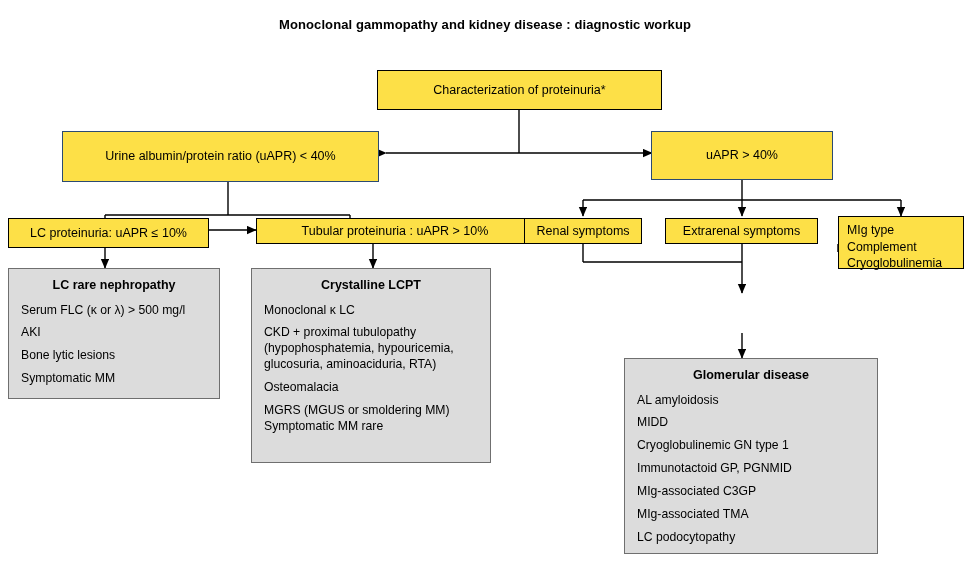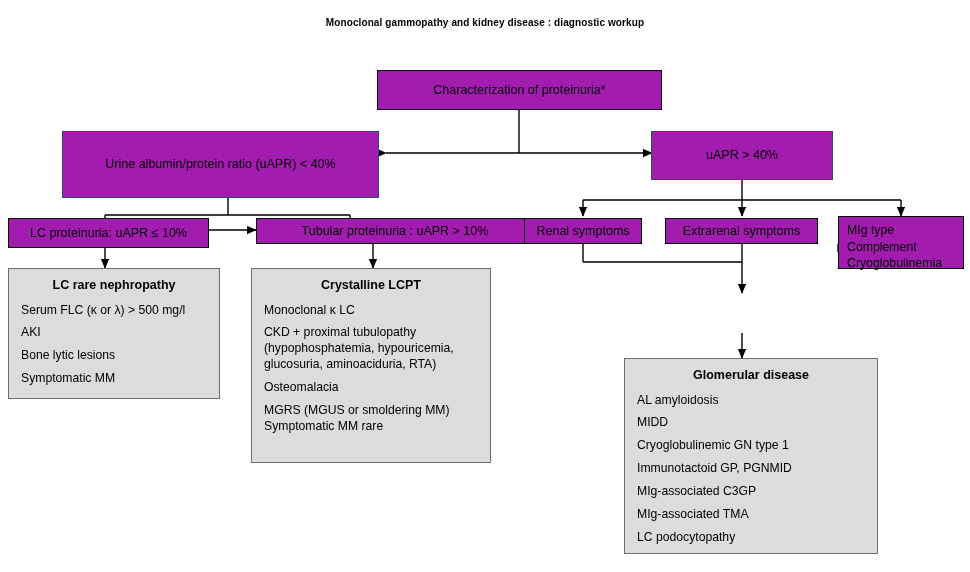--- a/index.html
+++ b/index.html
@@ -17,28 +17,28 @@
     height: 572px;
     overflow: hidden;
     background: #ffffff;
   }
   #title {
     position: absolute;
     left: 0;
     top: 17px;
     width: 970px;
     text-align: center;
-    font-size: 10px;
+    font-size: 13px;
     font-weight: bold;
     letter-spacing: 0.1px;
   }
   .box {
     position: absolute;
     box-sizing: border-box;
-    background: #a21caf;
+    background: #fde047;
     border: 1px solid #2b4a72;
     font-size: 12.5px;
     line-height: 1.32;
     display: flex;
     align-items: center;
     justify-content: center;
     text-align: center;
     padding: 4px 6px;
   }
   .box.dark {
@@ -129,21 +129,21 @@
 
     <line x1="838" y1="244" x2="838" y2="252" stroke="#000" stroke-width="1.4"></line>
 
     <line x1="742" y1="333" x2="742" y2="358" stroke="#000" stroke-width="1.4" marker-end="url(#arr)"></line>
   </svg>
 
   <div class="box dark" style="left:377px; top:70px; width:285px; height:40px;">
     <span>Characterization of proteinuria*</span>
   </div>
 
-  <div class="box" style="left:62px; top:131px; width:317px; height:67px;">
+  <div class="box" style="left:62px; top:131px; width:317px; height:51px;">
     <span>Urine albumin/protein ratio (uAPR) &lt; 40%</span>
   </div>
 
   <div class="box" style="left:651px; top:131px; width:182px; height:49px;">
     <span>uAPR &gt; 40%</span>
   </div>
 
   <div class="box dark" style="left:8px; top:218px; width:201px; height:30px;">
     <span>LC proteinuria: uAPR ≤ 10%</span>
   </div>

